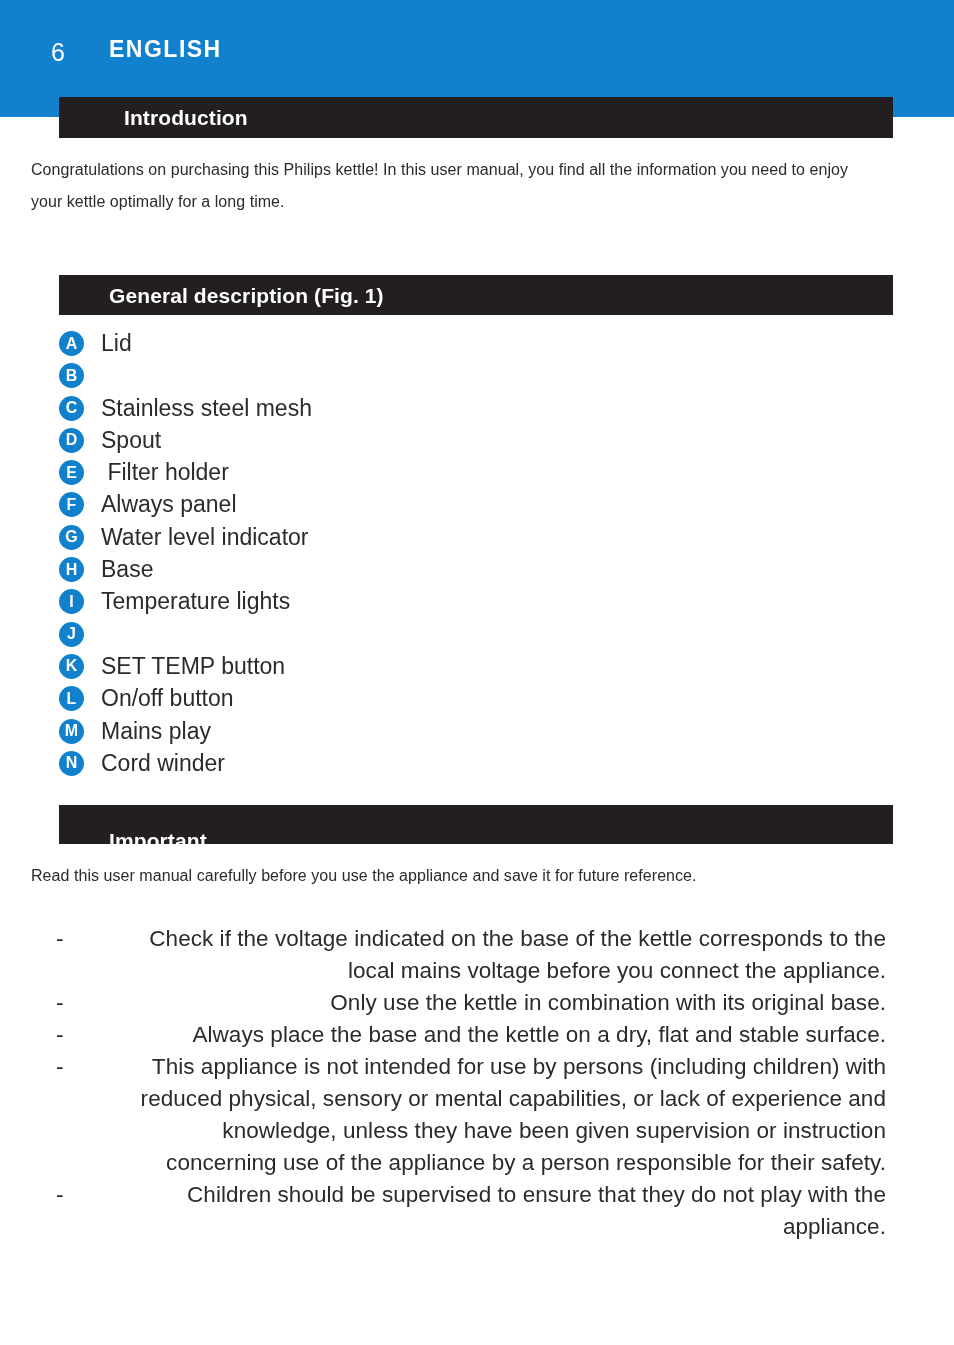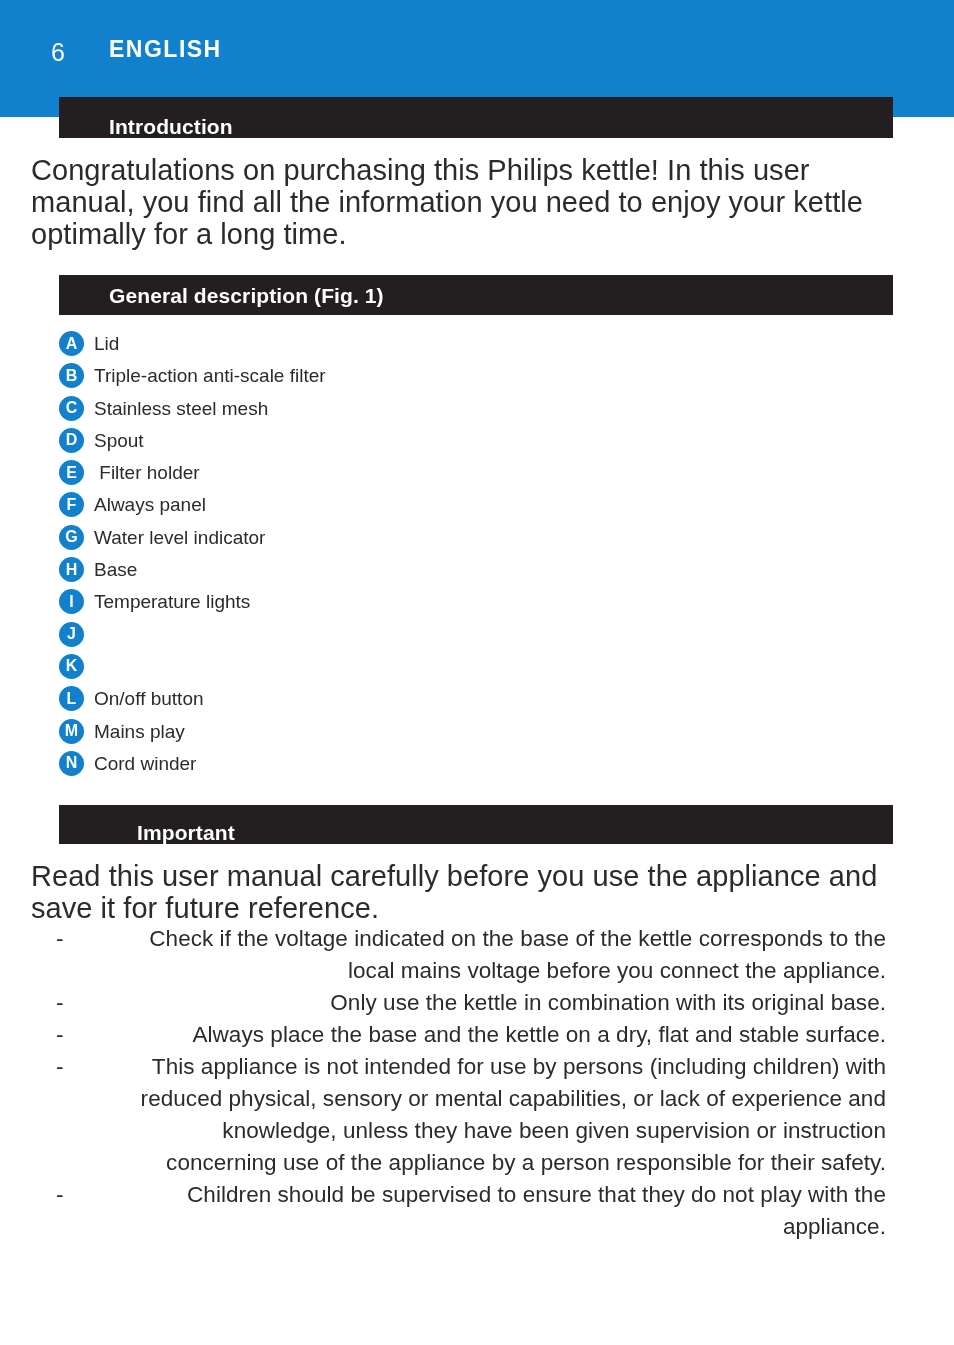--- a/index.html
+++ b/index.html
@@ -57,34 +57,34 @@
     position: absolute;
     left: 50px;
     color: #ffffff;
     font-weight: 700;
     font-size: 21px;
     letter-spacing: 0.1px;
     white-space: nowrap;
   }
 
   #bar-introduction { top: 97px; height: 41px; }
-  #bar-introduction .bar-label { top: 18px; }
+  #bar-introduction .bar-label { top: 9px; margin-left: 15px; }
 
   #bar-general { top: 275px; height: 40px; padding-left: 32px; }
   #bar-general .bar-label { top: 9px; }
 
   #bar-important { top: 805px; height: 39px; }
-  #bar-important .bar-label { top: 16px; margin-left: 28px; }
+  #bar-important .bar-label { top: 24px; }
 
   
   .para {
     position: absolute;
     left: 31px;
     color: #2b2b2b;
-    font-size: 29px;
+    font-size: 16px;
     line-height: 32px;
     font-weight: 400;
     letter-spacing: 0.05px;
   }
   #intro-para { top: 154px; width: 840px; }
   #important-para { top: 860px; width: 855px; }
 
   
   #fig-list {
     position: absolute;
@@ -107,23 +107,23 @@
     color: #ffffff;
     font-size: 16px;
     font-weight: 700;
     display: flex;
     align-items: center;
     justify-content: center;
     margin-top: 3px;
     line-height: 1;
   }
   .fig-label {
-    margin-left: 10px;
-    color: #2b2b2b;
-    font-size: 19px;
+    margin-left: 17px;
+    color: #2b2b2b;
+    font-size: 23px;
     line-height: 31px;
     font-weight: 400;
     white-space: pre;
   }
 
   
   #important-list {
     position: absolute;
     left: 31px;
     top: 923px;
@@ -171,21 +171,20 @@
   <div class="bar-label">General description (Fig. 1)</div>
 </div>
 
 <div id="fig-list">
     <div class="fig-item">
       <span class="letter-badge">A</span>
       <span class="fig-label">Lid</span>
     </div>
     <div class="fig-item">
       <span class="letter-badge">B</span>
-      <span class="fig-label">Triple-action anti-scale filter</span>
     </div>
     <div class="fig-item">
       <span class="letter-badge">C</span>
       <span class="fig-label">Stainless steel mesh</span>
     </div>
     <div class="fig-item">
       <span class="letter-badge">D</span>
       <span class="fig-label">Spout</span>
     </div>
     <div class="fig-item">
@@ -206,20 +205,21 @@
     </div>
     <div class="fig-item">
       <span class="letter-badge">I</span>
       <span class="fig-label">Temperature lights</span>
     </div>
     <div class="fig-item">
       <span class="letter-badge">J</span>
     </div>
     <div class="fig-item">
       <span class="letter-badge">K</span>
+      <span class="fig-label">SET TEMP button</span>
     </div>
     <div class="fig-item">
       <span class="letter-badge">L</span>
       <span class="fig-label">On/off button</span>
     </div>
     <div class="fig-item">
       <span class="letter-badge">M</span>
       <span class="fig-label">Mains play</span>
     </div>
     <div class="fig-item">

